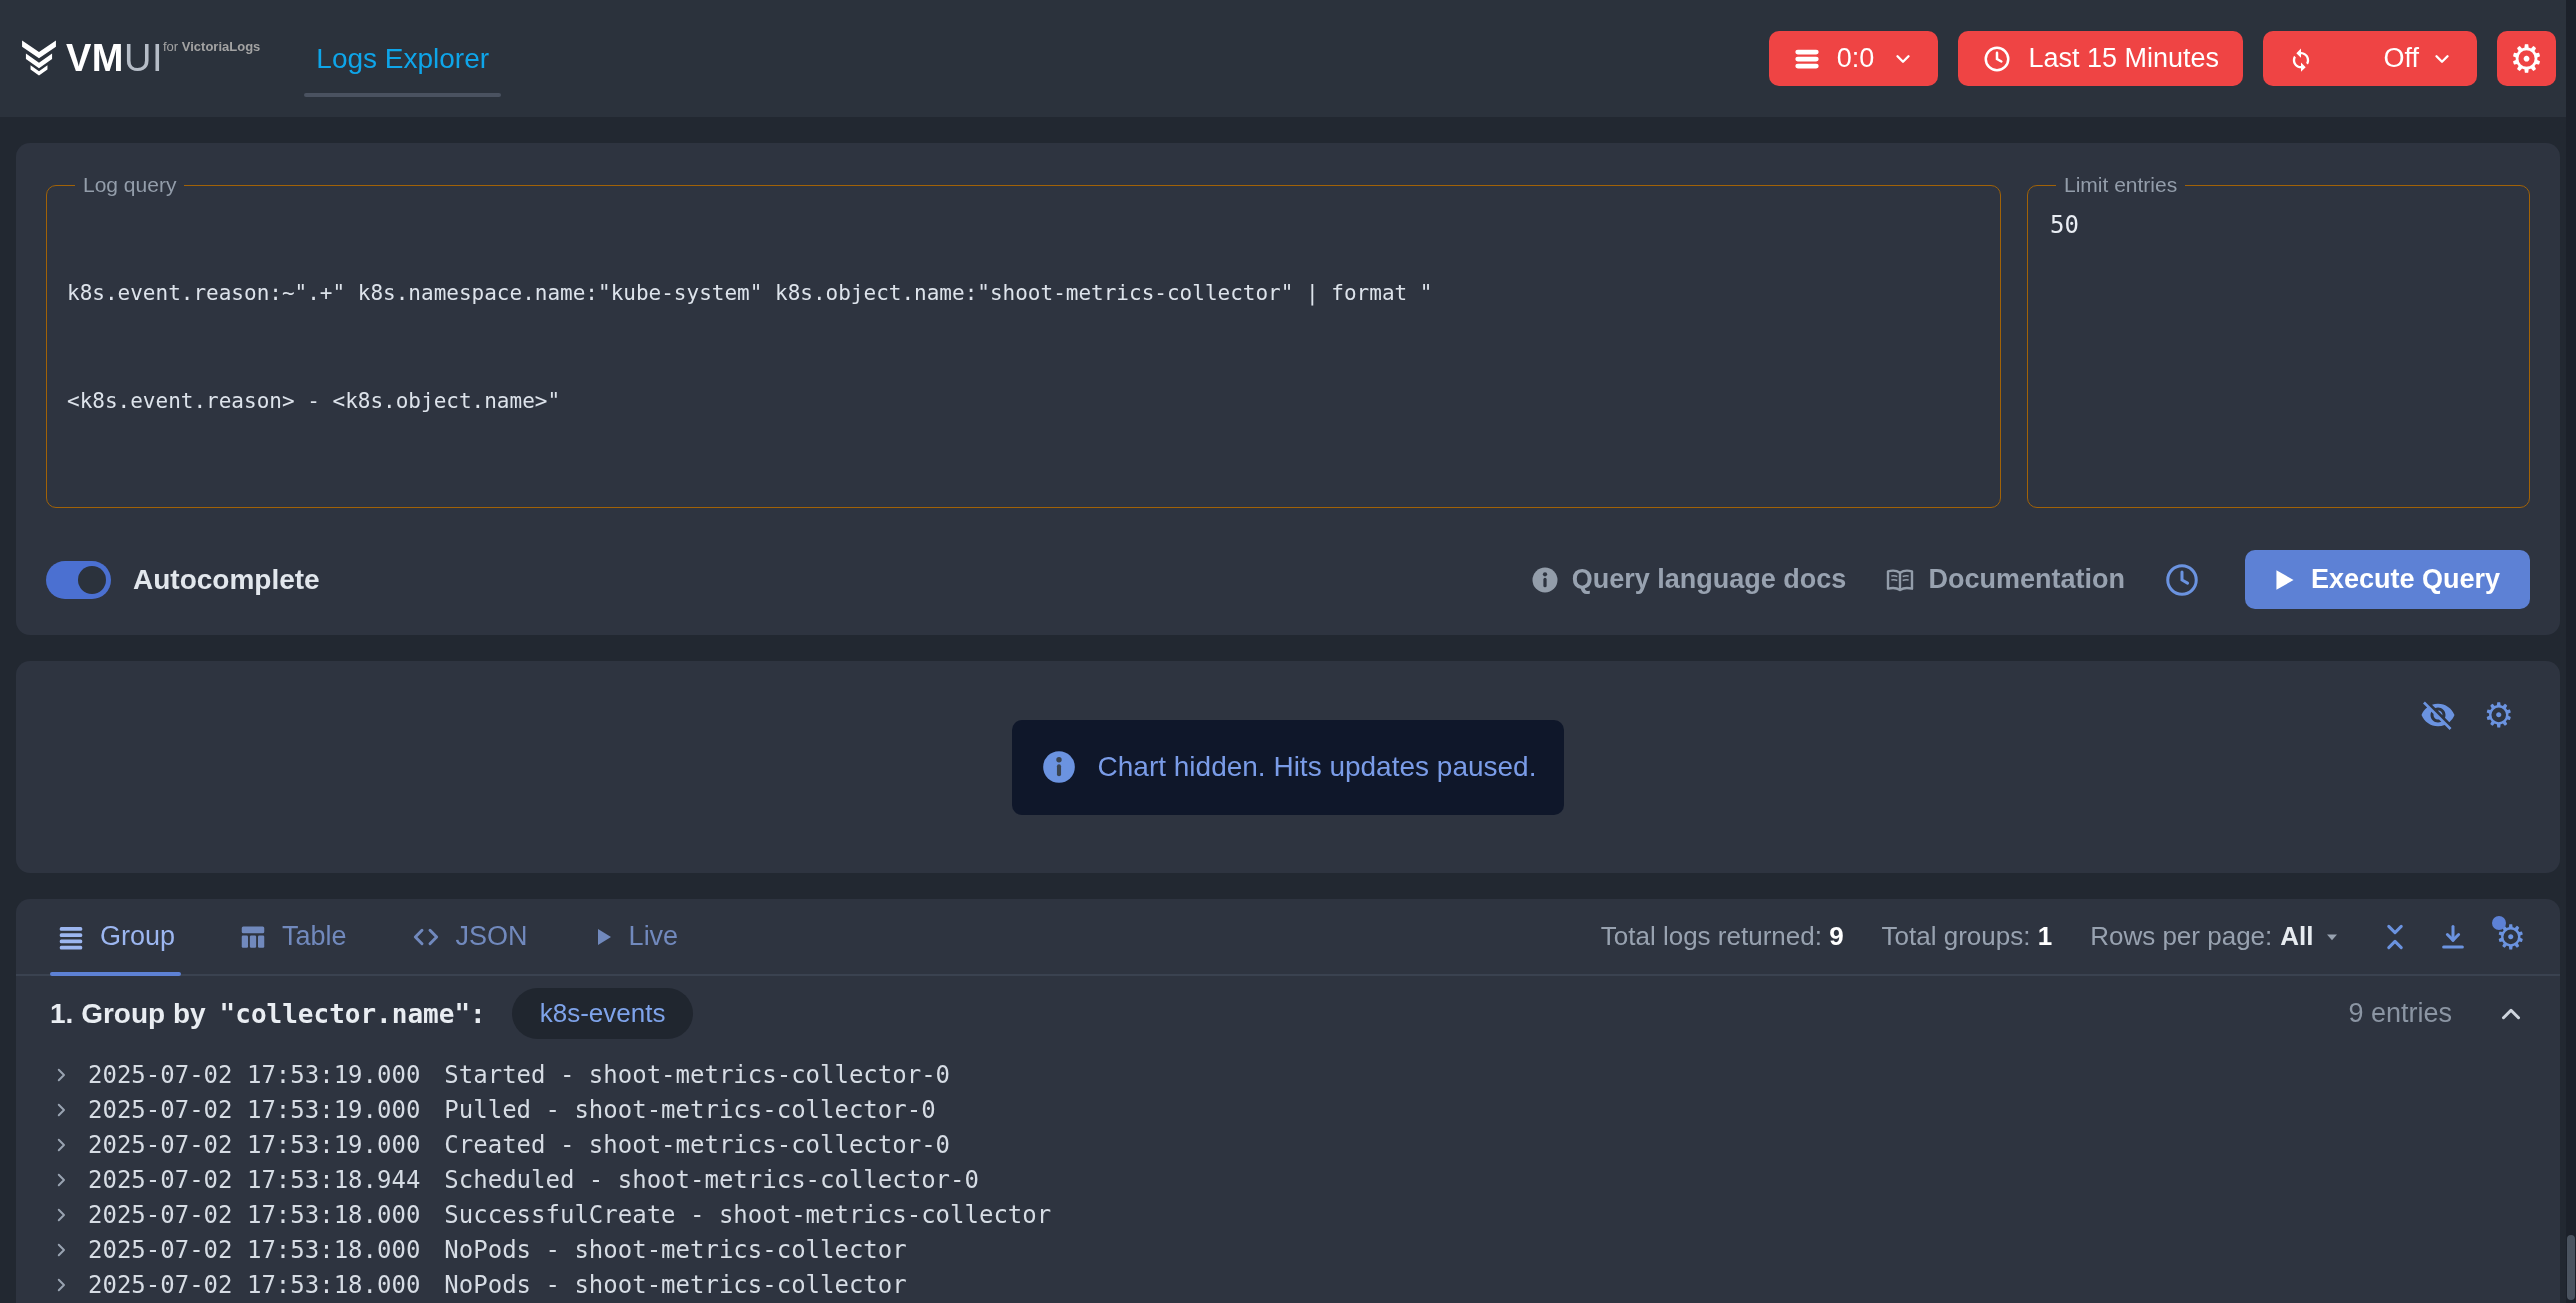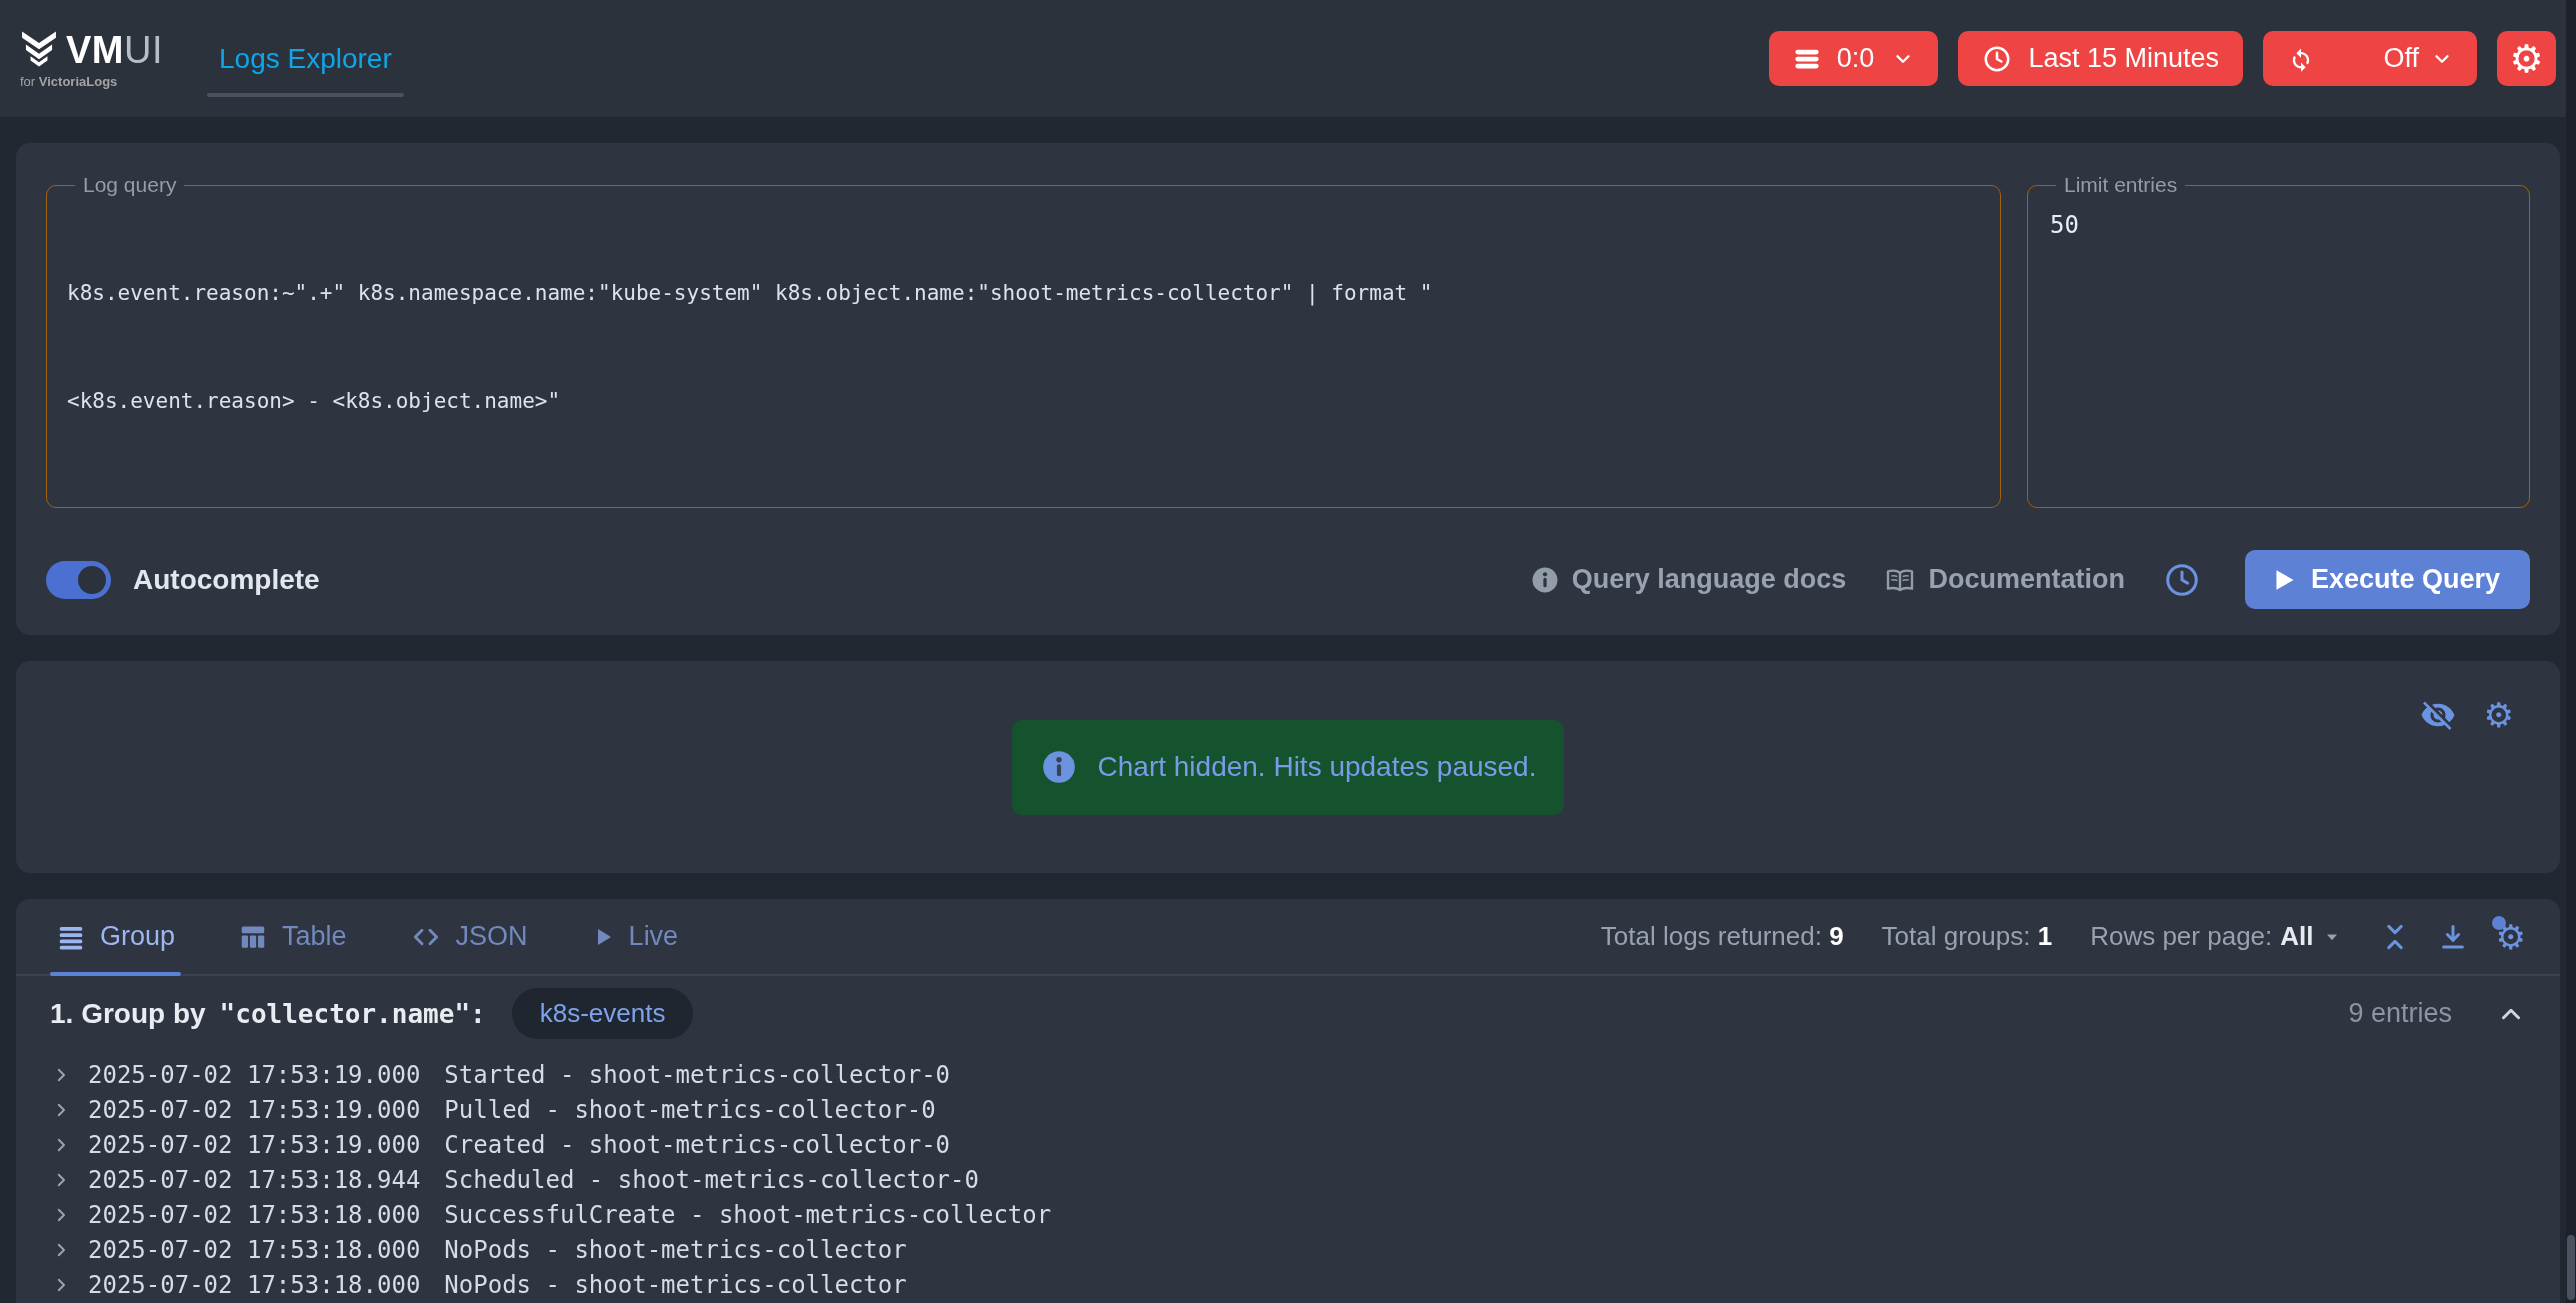--- a/index.html
+++ b/index.html
@@ -15,21 +15,21 @@
   .mono { font-family:"DejaVu Sans Mono", monospace; }
   .uni  { font-family:"DejaVu Sans", sans-serif; }
   svg { display:block; }
 
   
   .header {
     height:117px; background:#2b323c;
     display:flex; align-items:center;
     padding:0 20px; flex-shrink:0;
   }
-  .logo { display:flex; flex-direction:column; cursor:pointer; margin-right:30px; }
+  .logo { display:flex; flex-direction:row; cursor:pointer; margin-right:30px;text-align:right; }
   .logo-row { display:flex; align-items:center; gap:8px; }
   .logo-row .vm { font-size:38px; font-weight:700; color:#fff; letter-spacing:0.5px; }
   .logo-row .ui { font-size:38px; font-weight:400; color:#b6bdc7; letter-spacing:0.5px; }
   .logo-sub { font-size:13px; color:#a3a3a3; margin-top:2px; }
   .logo-sub b { font-weight:700; }
   .header-tab {
     position:relative; height:100%;
     display:flex; align-items:center;
     padding:4px 26px; font-size:28px; color:#0ea5e9; cursor:pointer;
   }
@@ -85,21 +85,21 @@
     height:59px; padding:0 30px; border-radius:10px; font-size:27px;
     margin-left:6px;
   }
 
   
   .chart-panel { margin-top:26px; height:212px; position:relative; display:flex; align-items:center; justify-content:center; }
   .chart-actions { position:absolute; top:36px; right:46px; display:flex; align-items:center; gap:28px; color:#6b93e0; }
   .chart-actions .abtn { cursor:pointer; display:flex; }
   .gear-blue { font-size:34px; color:#6b93e0; line-height:1; }
   .chart-alert {
-    background:#14532d; border-radius:10px; height:95px;
+    background:#0f172a; border-radius:10px; height:95px;
     display:flex; align-items:center; gap:20px; padding:0 28px;
     color:#7a9ce8; font-size:28px;
   }
 
   
   .results-panel { margin-top:26px; height:568px; display:flex; flex-direction:column; }
   .tabs-row {
     display:flex; align-items:center; height:77px;
     padding:0 34px; border-bottom:2px solid #3a4250; flex-shrink:0;
   }

